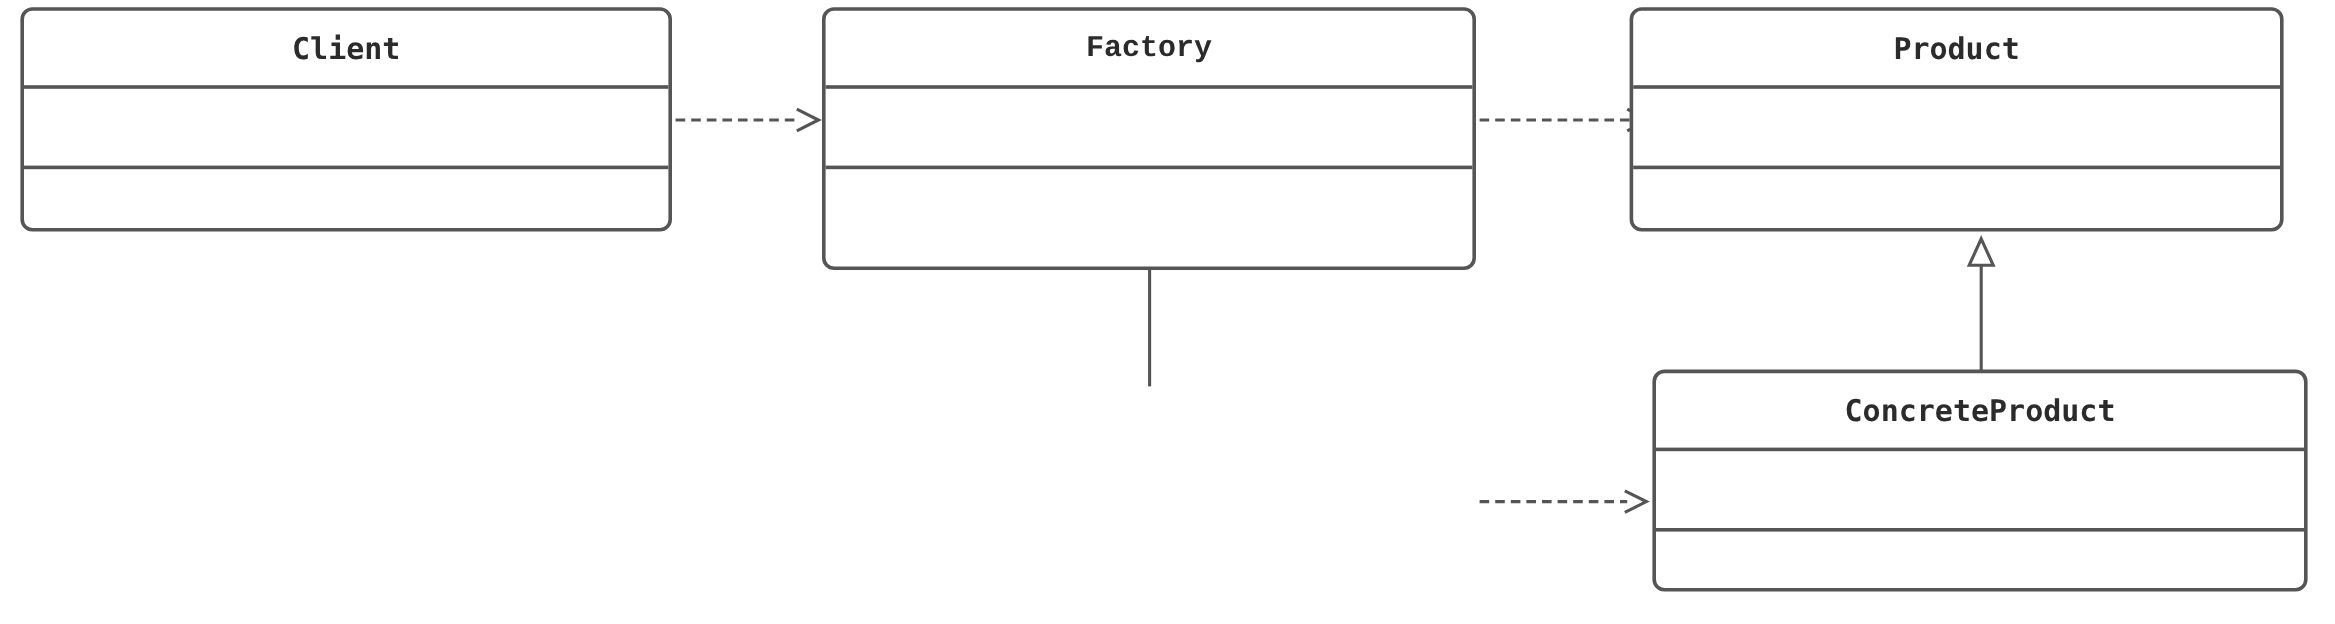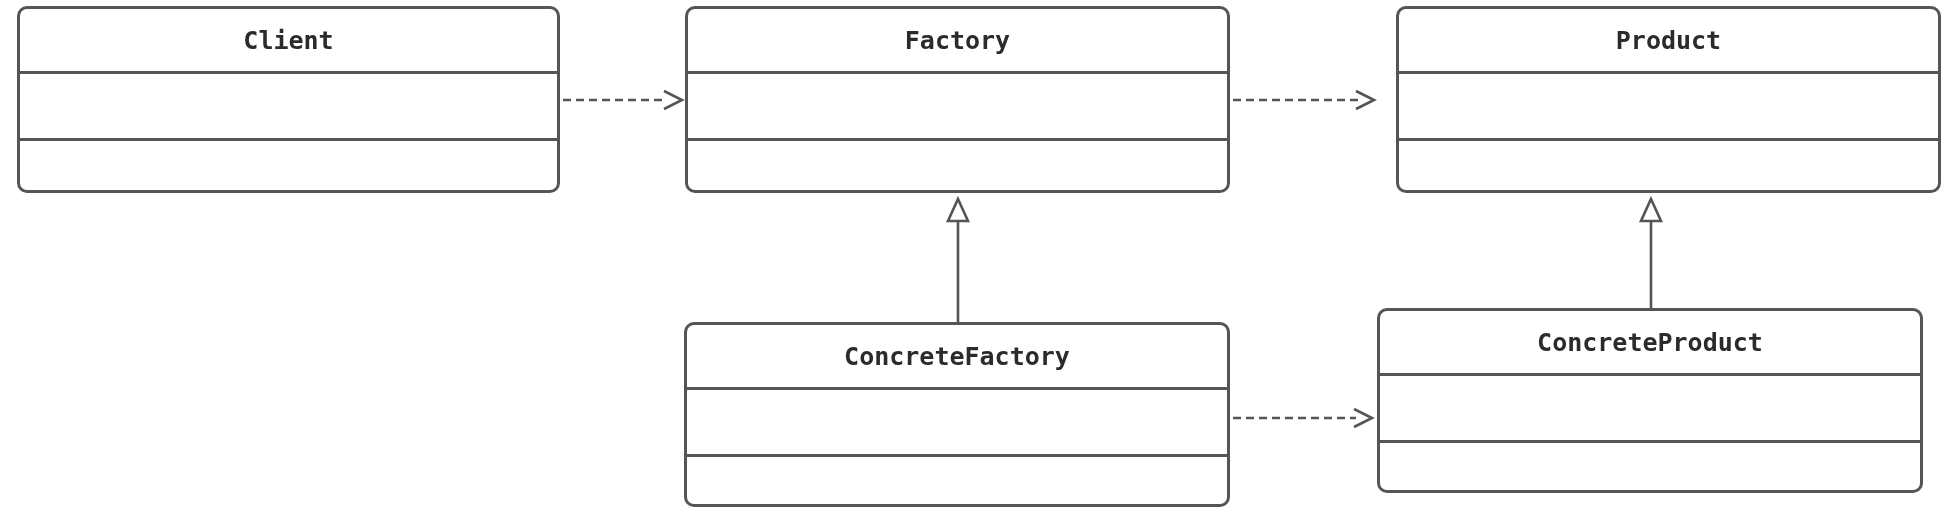--- a/index.html
+++ b/index.html
@@ -46,22 +46,22 @@
   }
   .c-attrs {
     height: 64px;
     border-bottom: 3px solid #555555;
   }
   .c-methods {
     flex: 1;
   }
   
   .box-client          { left: 17px;   top: 6px;   width: 543px; height: 187px; }
-  .box-factory         { left: 685px;  top: 6px;   width: 545px; height: 187px; }
-  .box-product         { left: 1396px; top: 6px;   width: 545px; height: 187px; justify-content: space-between; }
+  .box-factory         { left: 685px;  top: 6px;   width: 545px; height: 219px; font-family: Liberation Mono, monospace; }
+  .box-product         { left: 1358px; top: 6px;   width: 545px; height: 187px; justify-content: space-between; }
   .box-concrete-factory{ left: 684px;  top: 322px; width: 546px; height: 185px; }
   .box-concrete-product{ left: 1377px; top: 308px; width: 546px; height: 185px; }
 
   .edge-dash {
     stroke: #555555;
     stroke-width: 2.6;
     fill: none;
     stroke-dasharray: 8 5;
   }
   .edge-solid {
@@ -126,25 +126,20 @@
     <div class="c-attrs"></div>
     <div class="c-methods"></div>
   </div>
 
   <div class="uml-box box-product">
     <div class="c-title">Product</div>
     <div class="c-attrs"></div>
     <div class="c-methods"></div>
   </div>
 
-  <div class="uml-box box-concrete-factory">
-    <div class="c-title">ConcreteFactory</div>
-    <div class="c-attrs"></div>
-    <div class="c-methods"></div>
-  </div>
 
   <div class="uml-box box-concrete-product">
     <div class="c-title">ConcreteProduct</div>
     <div class="c-attrs"></div>
     <div class="c-methods"></div>
   </div>
 
 </div>
 
 </body></html>

